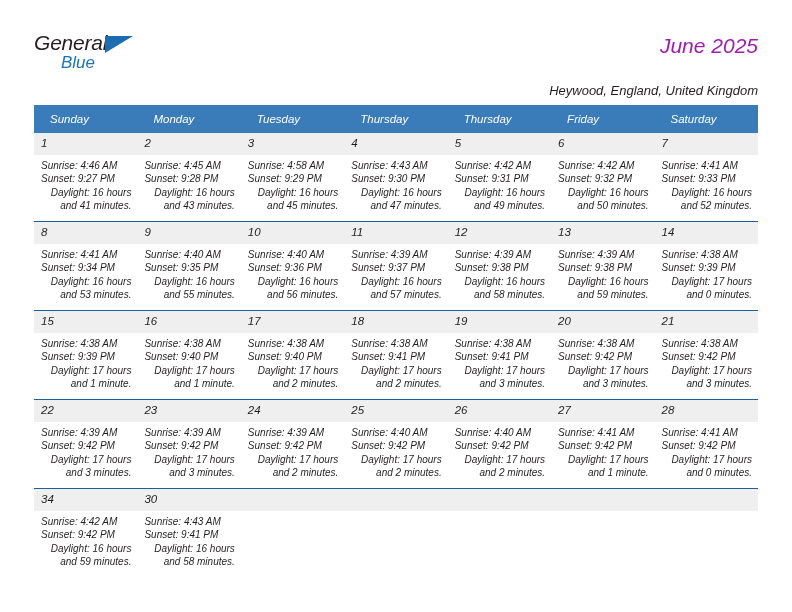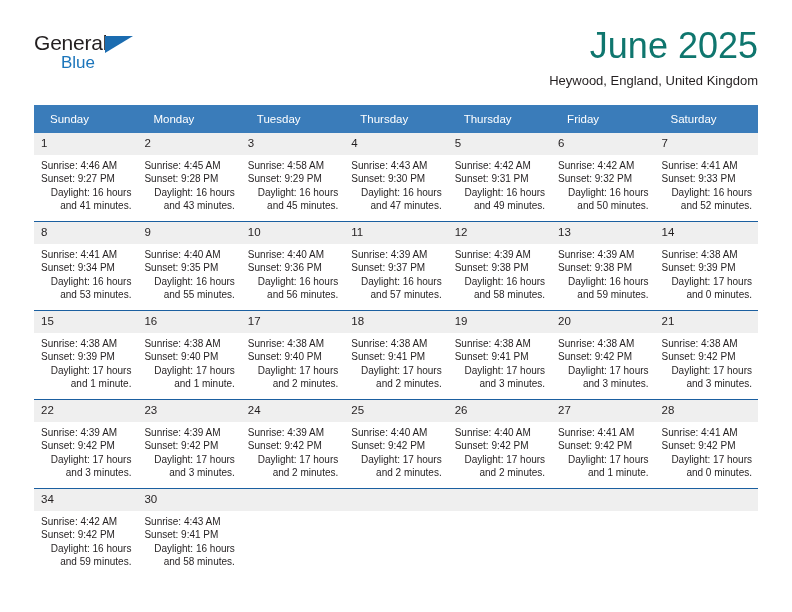--- a/index.html
+++ b/index.html
@@ -14,20 +14,21 @@
     font-family: "Liberation Sans", sans-serif;
     color: #000000;
     overflow: hidden;
   }
 
   .page {
     position: relative;
     width: 792px;
     height: 612px;
     box-sizing: border-box;
+    font-style: italic;
   }
 
   
   .top-bar {
     position: absolute;
     left: 34px;
     top: 30px;
     right: 34px;
     height: 62px;
   }
@@ -66,31 +67,31 @@
     border-bottom: 17px solid transparent;
   }
 
   .title-block {
     position: absolute;
     right: 0;
     top: 0;
     text-align: right;
   }
   .cal-title {
-    font-size: 36px;
-    color: #0f766e;
+    font-size: 21px;
+    color: #a21caf;
     line-height: 32px;
     font-weight: 400;
     white-space: nowrap;
   }
   .cal-subtitle {
     font-size: 13px;
     color: #231f20;
     line-height: 18px;
-    margin-top: 10px;
+    margin-top: 20px;
     white-space: nowrap;
   }
 
   
   .calendar {
     position: absolute;
     left: 34px;
     top: 105px;
     width: 724px;
     border-collapse: collapse;

